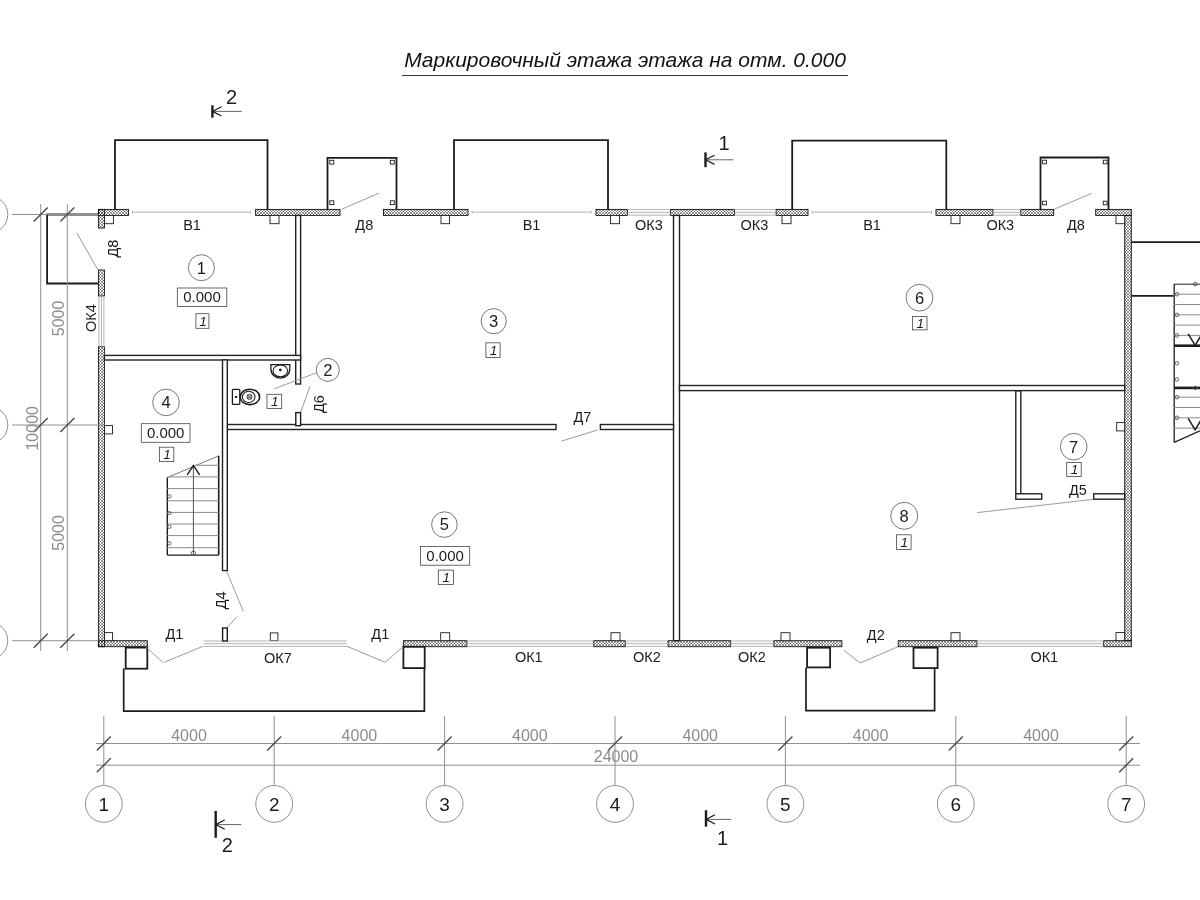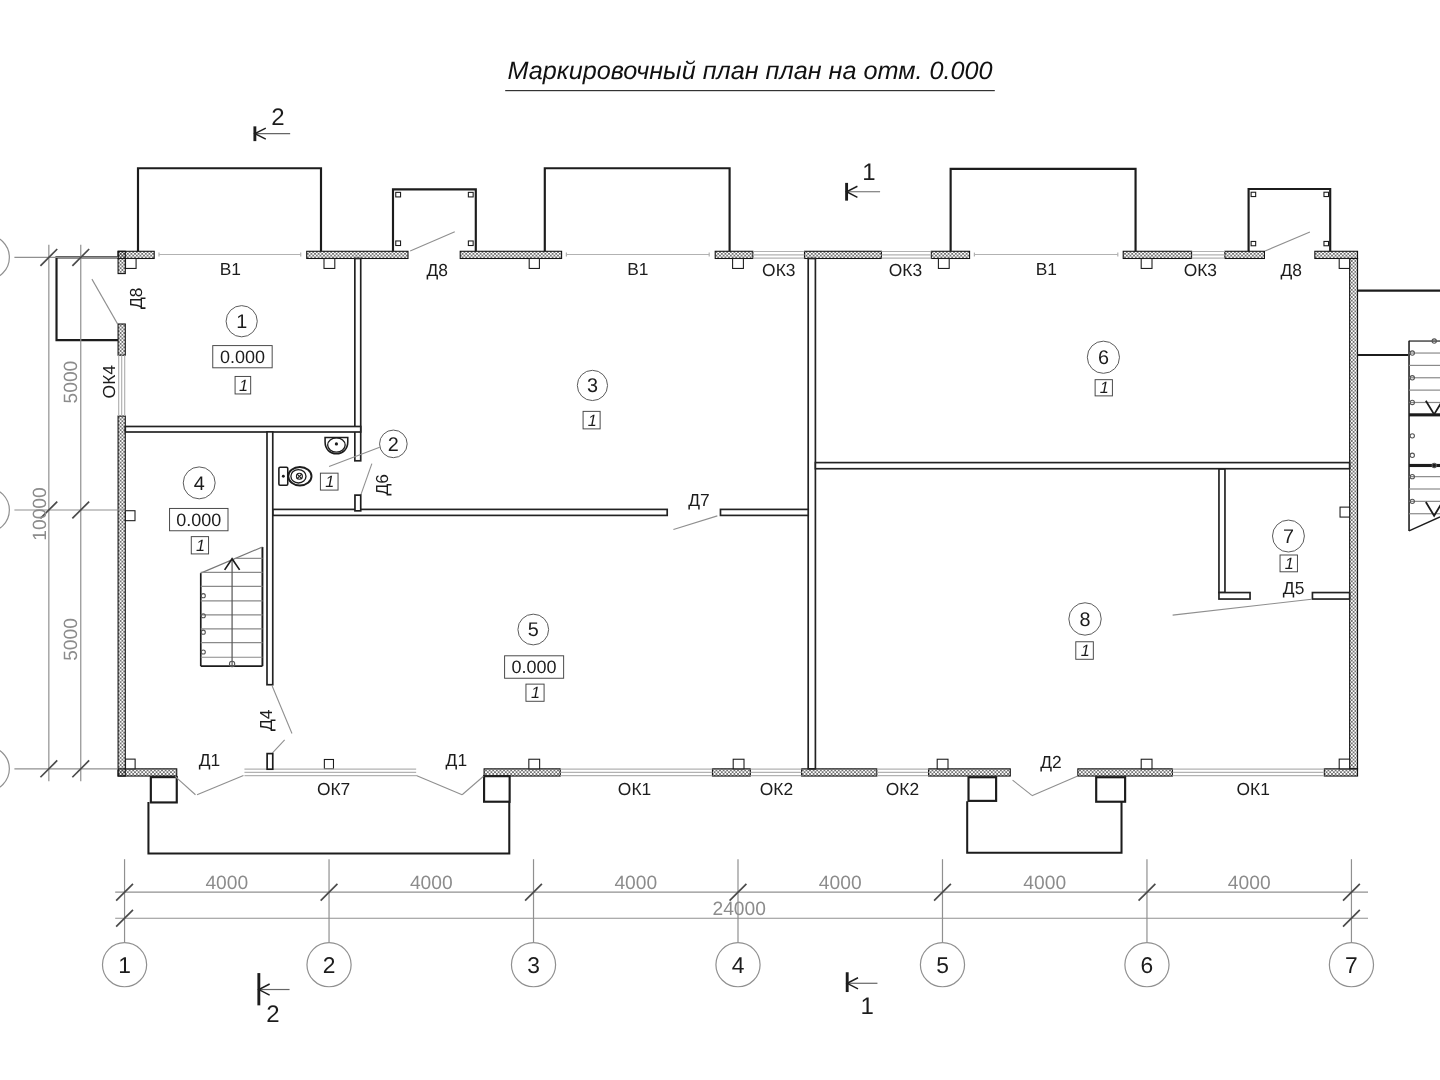--- a/index.html
+++ b/index.html
@@ -8,21 +8,21 @@
   .title{position:absolute;left:25px;top:48px;width:1200px;text-align:center;filter:blur(0px);
          font-style:italic;font-size:21px;color:#111;}
   .title span{display:inline-block;border-bottom:1px solid #333;padding:0 2px 3px 2px;}
   svg{position:absolute;left:0;top:0;filter:blur(0px);}
   text{font-family:"Liberation Sans", sans-serif;}
 </style>
 </head>
 <body>
 
 <div class="sheet">
-  <div class="title"><span>Маркировочный план план на отм. 0.000</span></div>
+  <div class="title"><span>Маркировочный этажа этажа на отм. 0.000</span></div>
   <svg id="plan-svg" width="1200" height="900" viewBox="0 0 1200 900">
       <defs>
         <pattern id="hx" width="3.0" height="3.0" patternUnits="userSpaceOnUse">
           <path d="M-0.75,2.25 L0.75,3.75 M0,0 L3,3 M2.25,-0.75 L3.75,0.75" stroke="#2a2a2a" stroke-width="0.5"></path>
           <path d="M-0.75,0.75 L0.75,-0.75 M0,3 L3,0 M2.25,3.75 L3.75,2.25" stroke="#2a2a2a" stroke-width="0.5"></path>
         </pattern>
       </defs>
       <rect x="98.4" y="209.4" width="30.1" height="6" stroke="#111111" stroke-width="0.9" fill="url(#hx)"></rect>
       <rect x="255.6" y="209.4" width="84.4" height="6" stroke="#111111" stroke-width="0.9" fill="url(#hx)"></rect>
       <rect x="383.5" y="209.4" width="84.5" height="6" stroke="#111111" stroke-width="0.9" fill="url(#hx)"></rect>

